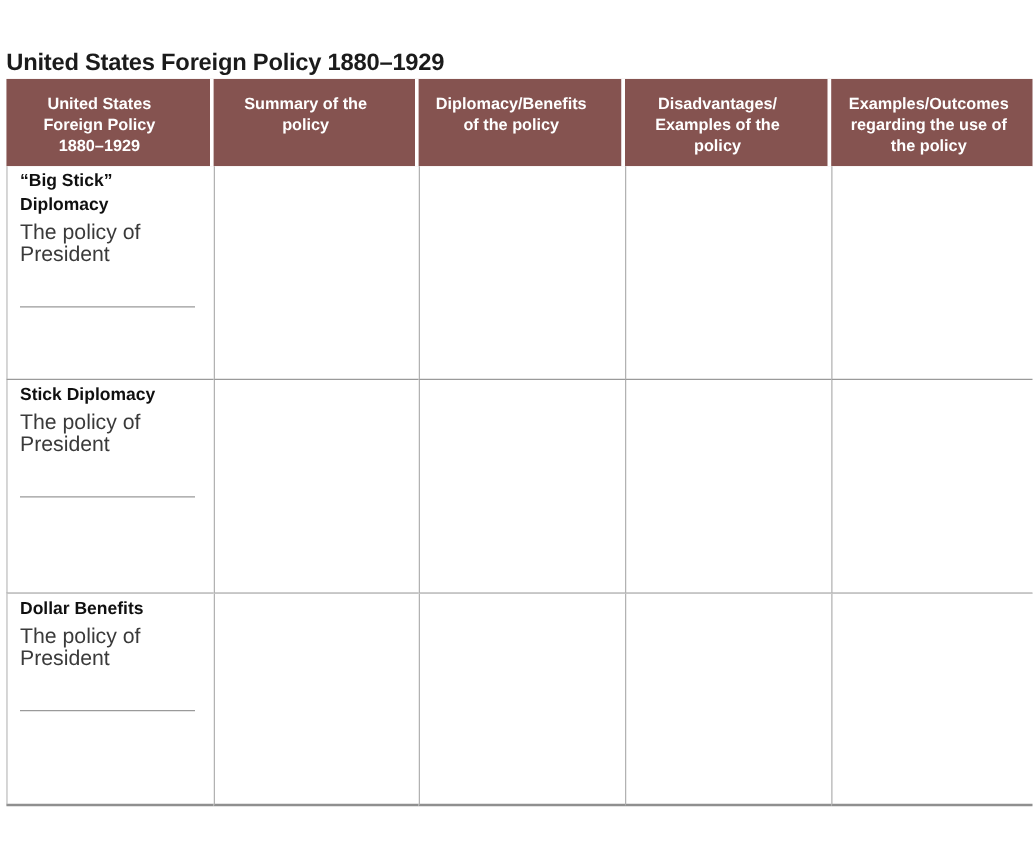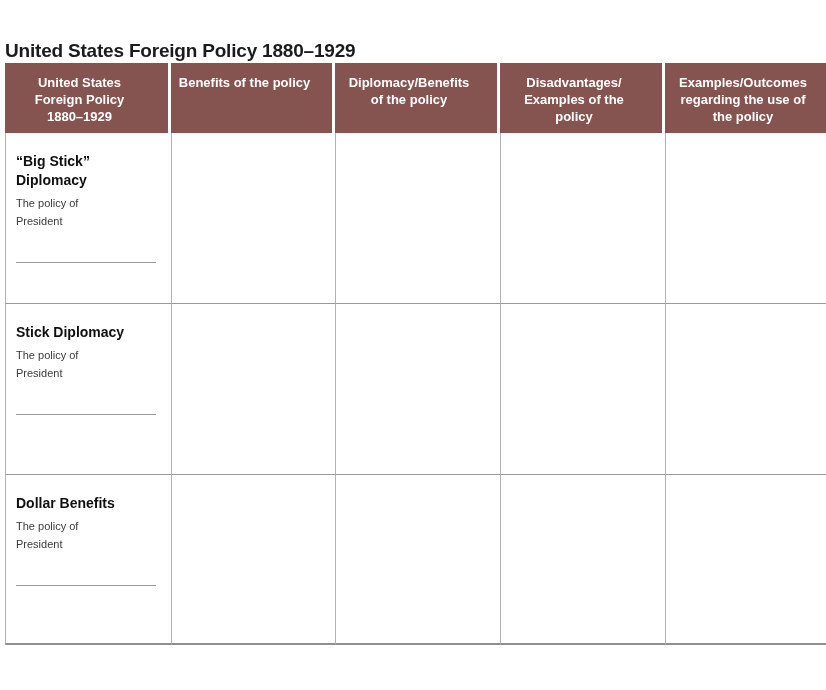--- a/index.html
+++ b/index.html
@@ -55,29 +55,29 @@
     background: #ffffff;
     border-left: 1px solid var(--grid-v, #b2b2b2);
     border-bottom: 1px solid var(--grid-h, #9a9a9a);
     height: 171px;
     vertical-align: top;
   }
   tbody tr:last-child td {
     height: 170px;
     border-bottom: 2px solid var(--grid-bottom, #8f8f8f);
   }
-  td.policy-cell { padding: 19px 9px 0 10px; }
+  td.policy-cell { padding: 2px 9px 0 10px; }
   .policy-name {
     font-size: 14px;
     font-weight: bold;
     line-height: 19px;
     color: #101010;
   }
   .policy-prompt {
-    font-size: 11px;
+    font-size: 17px;
     line-height: 18px;
     margin-top: 4px;
     color: #3a3a3a;
     white-space: pre-line;
   }
   .blank-line {
     width: 140px;
     height: 0;
     border-bottom: 1px solid var(--blank-line, #9a9a9a);
     margin-top: 32px;
@@ -95,21 +95,21 @@
       <col style="width:164px">
       <col style="width:165px">
       <col style="width:165px">
       <col style="width:170px">
     </colgroup>
     <thead>
       <tr>
         <th class="hc">United States
 Foreign Policy
 1880–1929</th>
-        <th class="hc">Benefits of the policy</th>
+        <th class="hc">Summary of the policy</th>
         <th class="hc">Diplomacy/Benefits
 of the policy</th>
         <th class="hc">Disadvantages/
 Examples of the
 policy</th>
         <th class="hc">Examples/Outcomes
 regarding the use of
 the policy</th>
       </tr>
     </thead>

